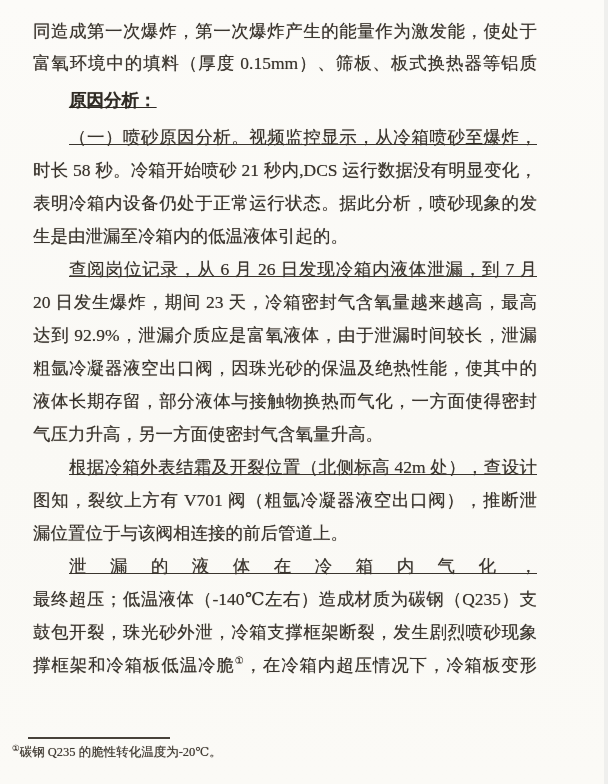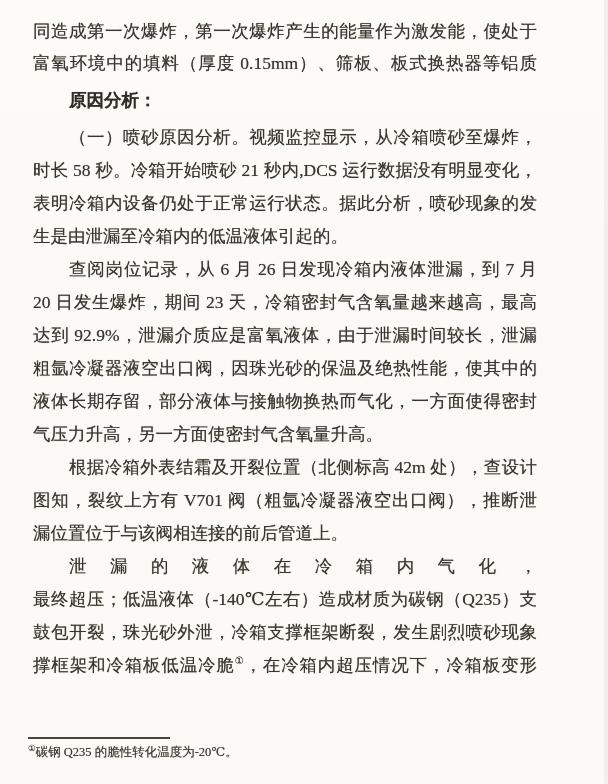--- a/index.html
+++ b/index.html
@@ -23,35 +23,35 @@
   }
   .ln {
     font-size: 17.5px;
     overflow: hidden;
     white-space: nowrap;
   }
   .p32 { height: 32px; line-height: 32px; }
   .p33 { height: 33px; line-height: 33px; }
   .hd  { height: 42px; line-height: 42px; font-weight: bold; color: #2e2a24; }
   .j   { text-align: justify; text-align-last: justify; white-space: normal; word-break: keep-all; }
-  .ind { text-indent: 36px; }
+  .ind { text-indent: 36px; text-decoration: underline; }
   .sup {
     font-size: 10px;
     vertical-align: super;
     line-height: 0;
   }
   .footnote-sep {
     position: absolute;
     left: 28px; top: 737px;
     width: 142px; height: 0;
     border-top: 2px solid #47423a;
   }
   .footnote {
     position: absolute;
-    left: 28px; top: 744px;
+    left: 12px; top: 744px;
     width: 560px;
     font-size: 12.5px;
     line-height: 17px;
     color: #403b33;
   }
   .footnote .sup { font-size: 8.5px; }
 </style>
 </head>
 <body>
 

